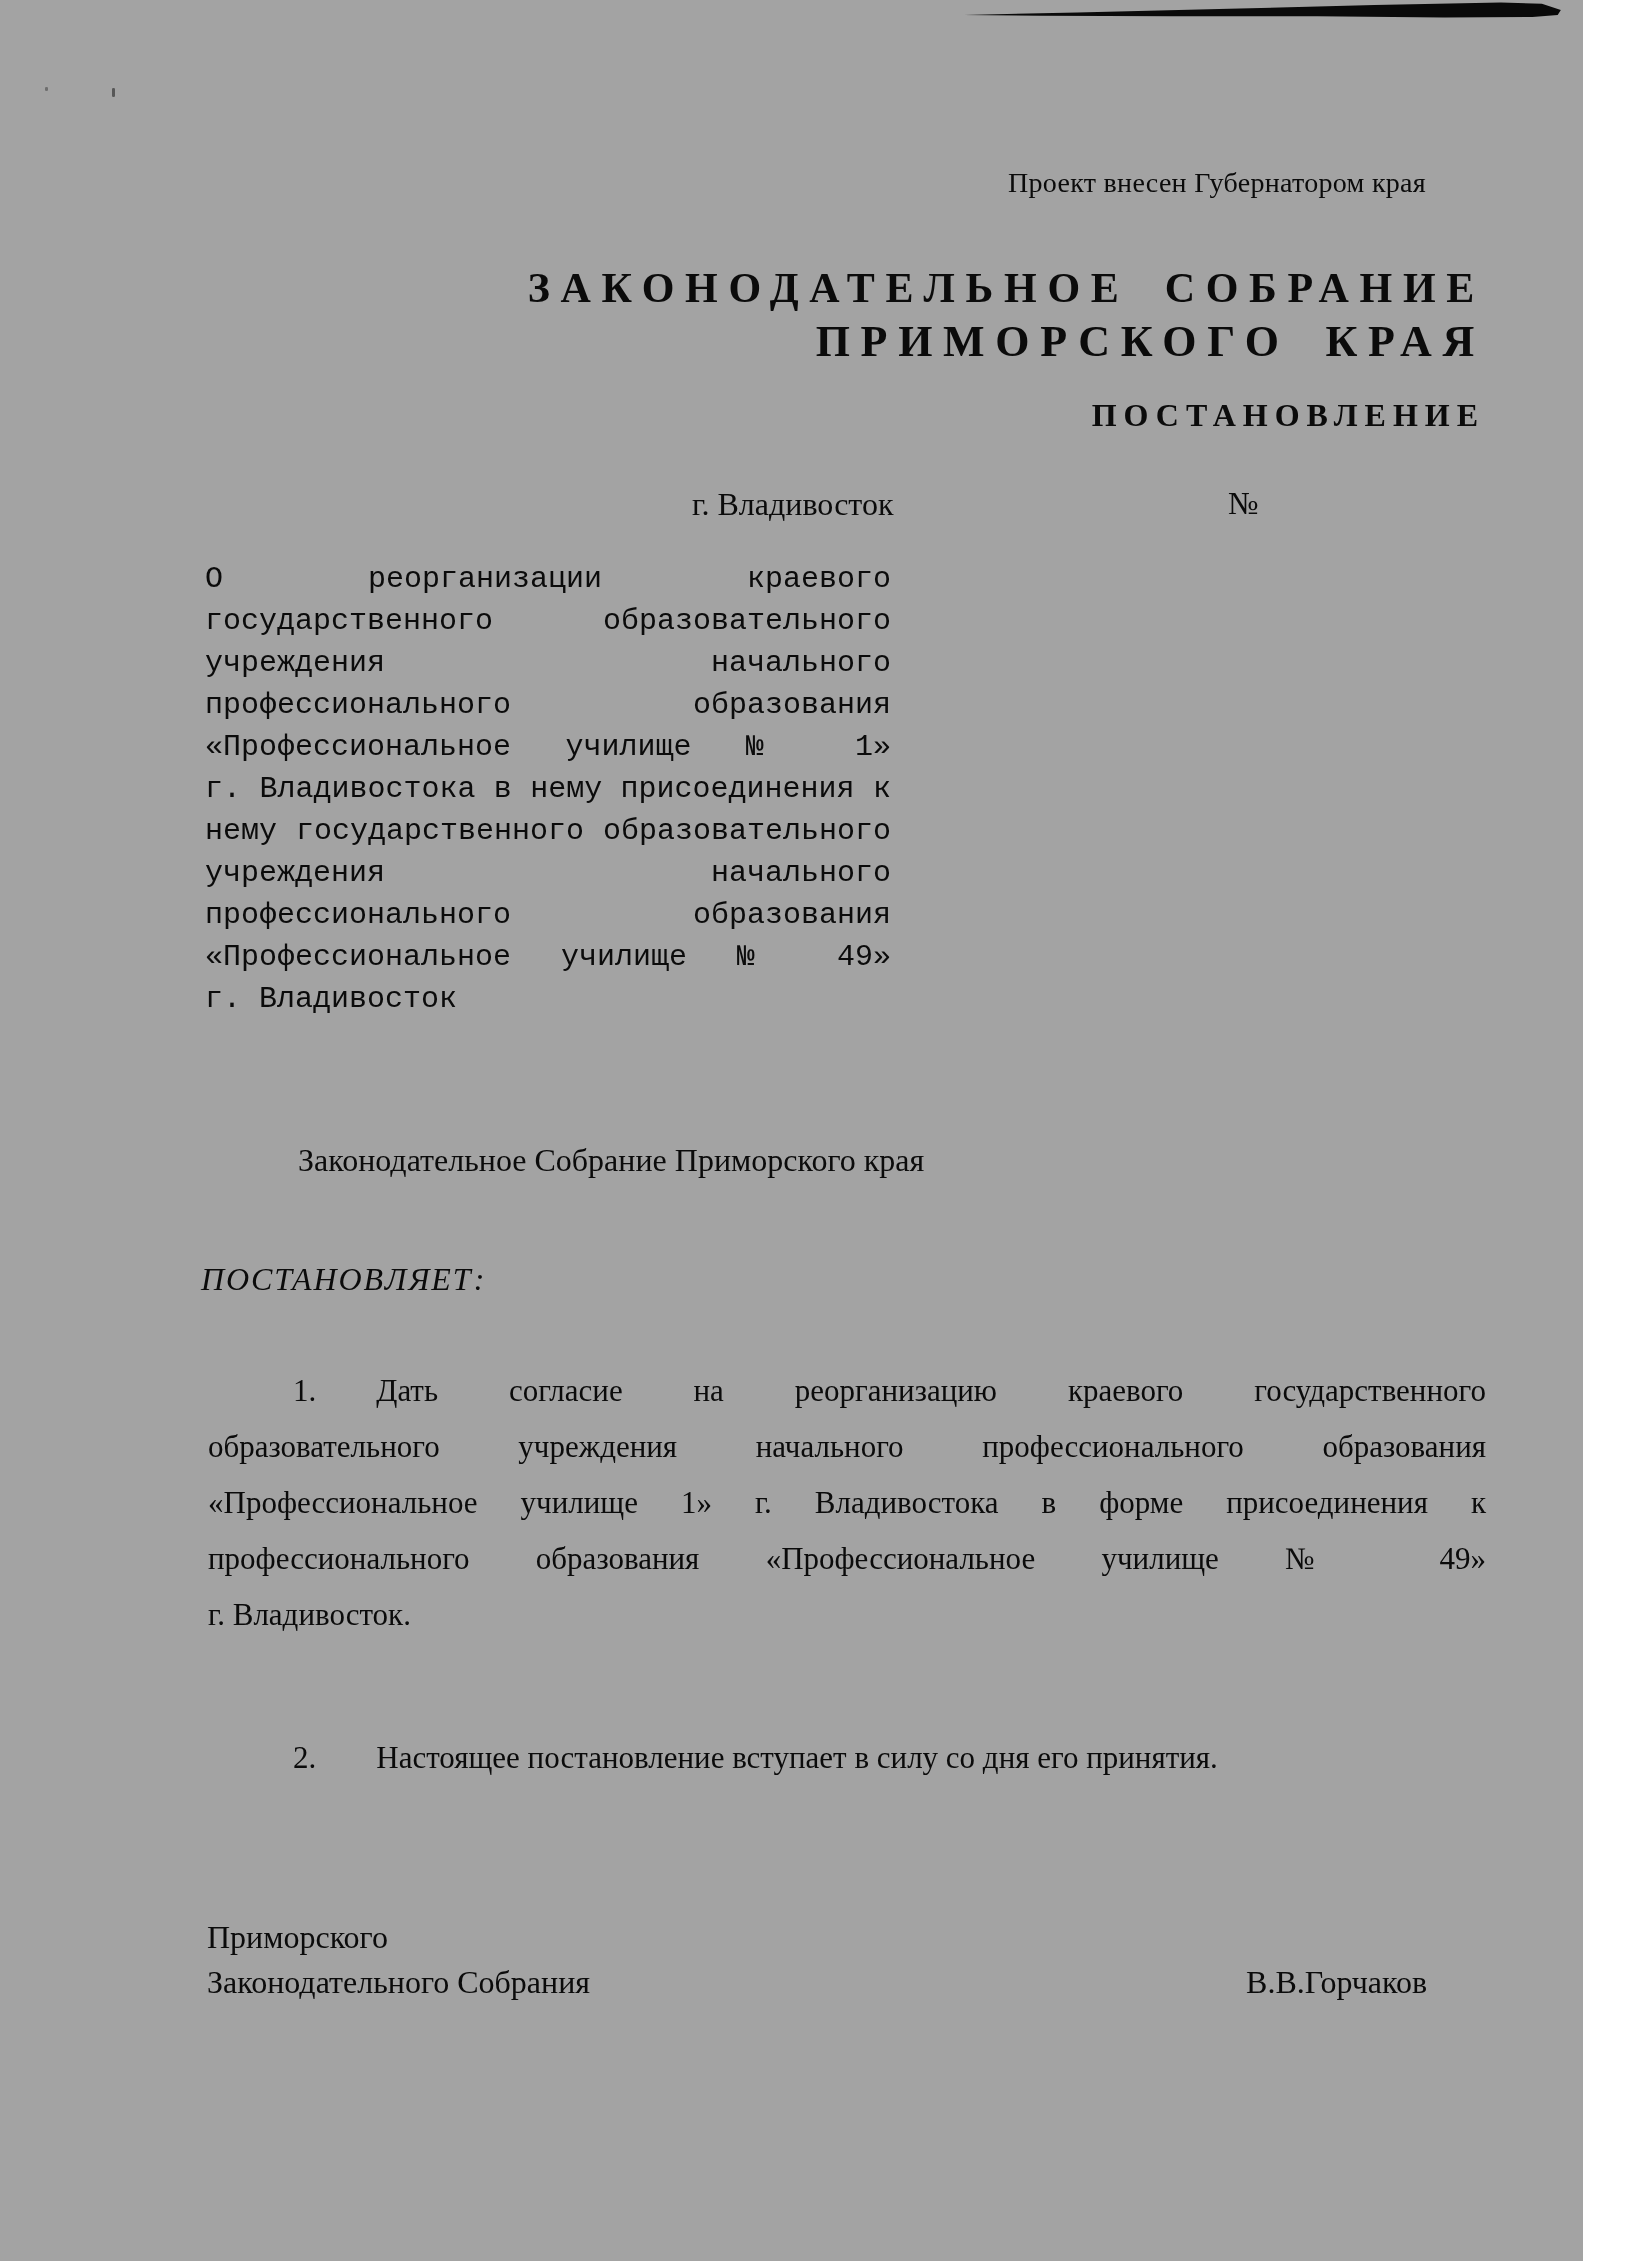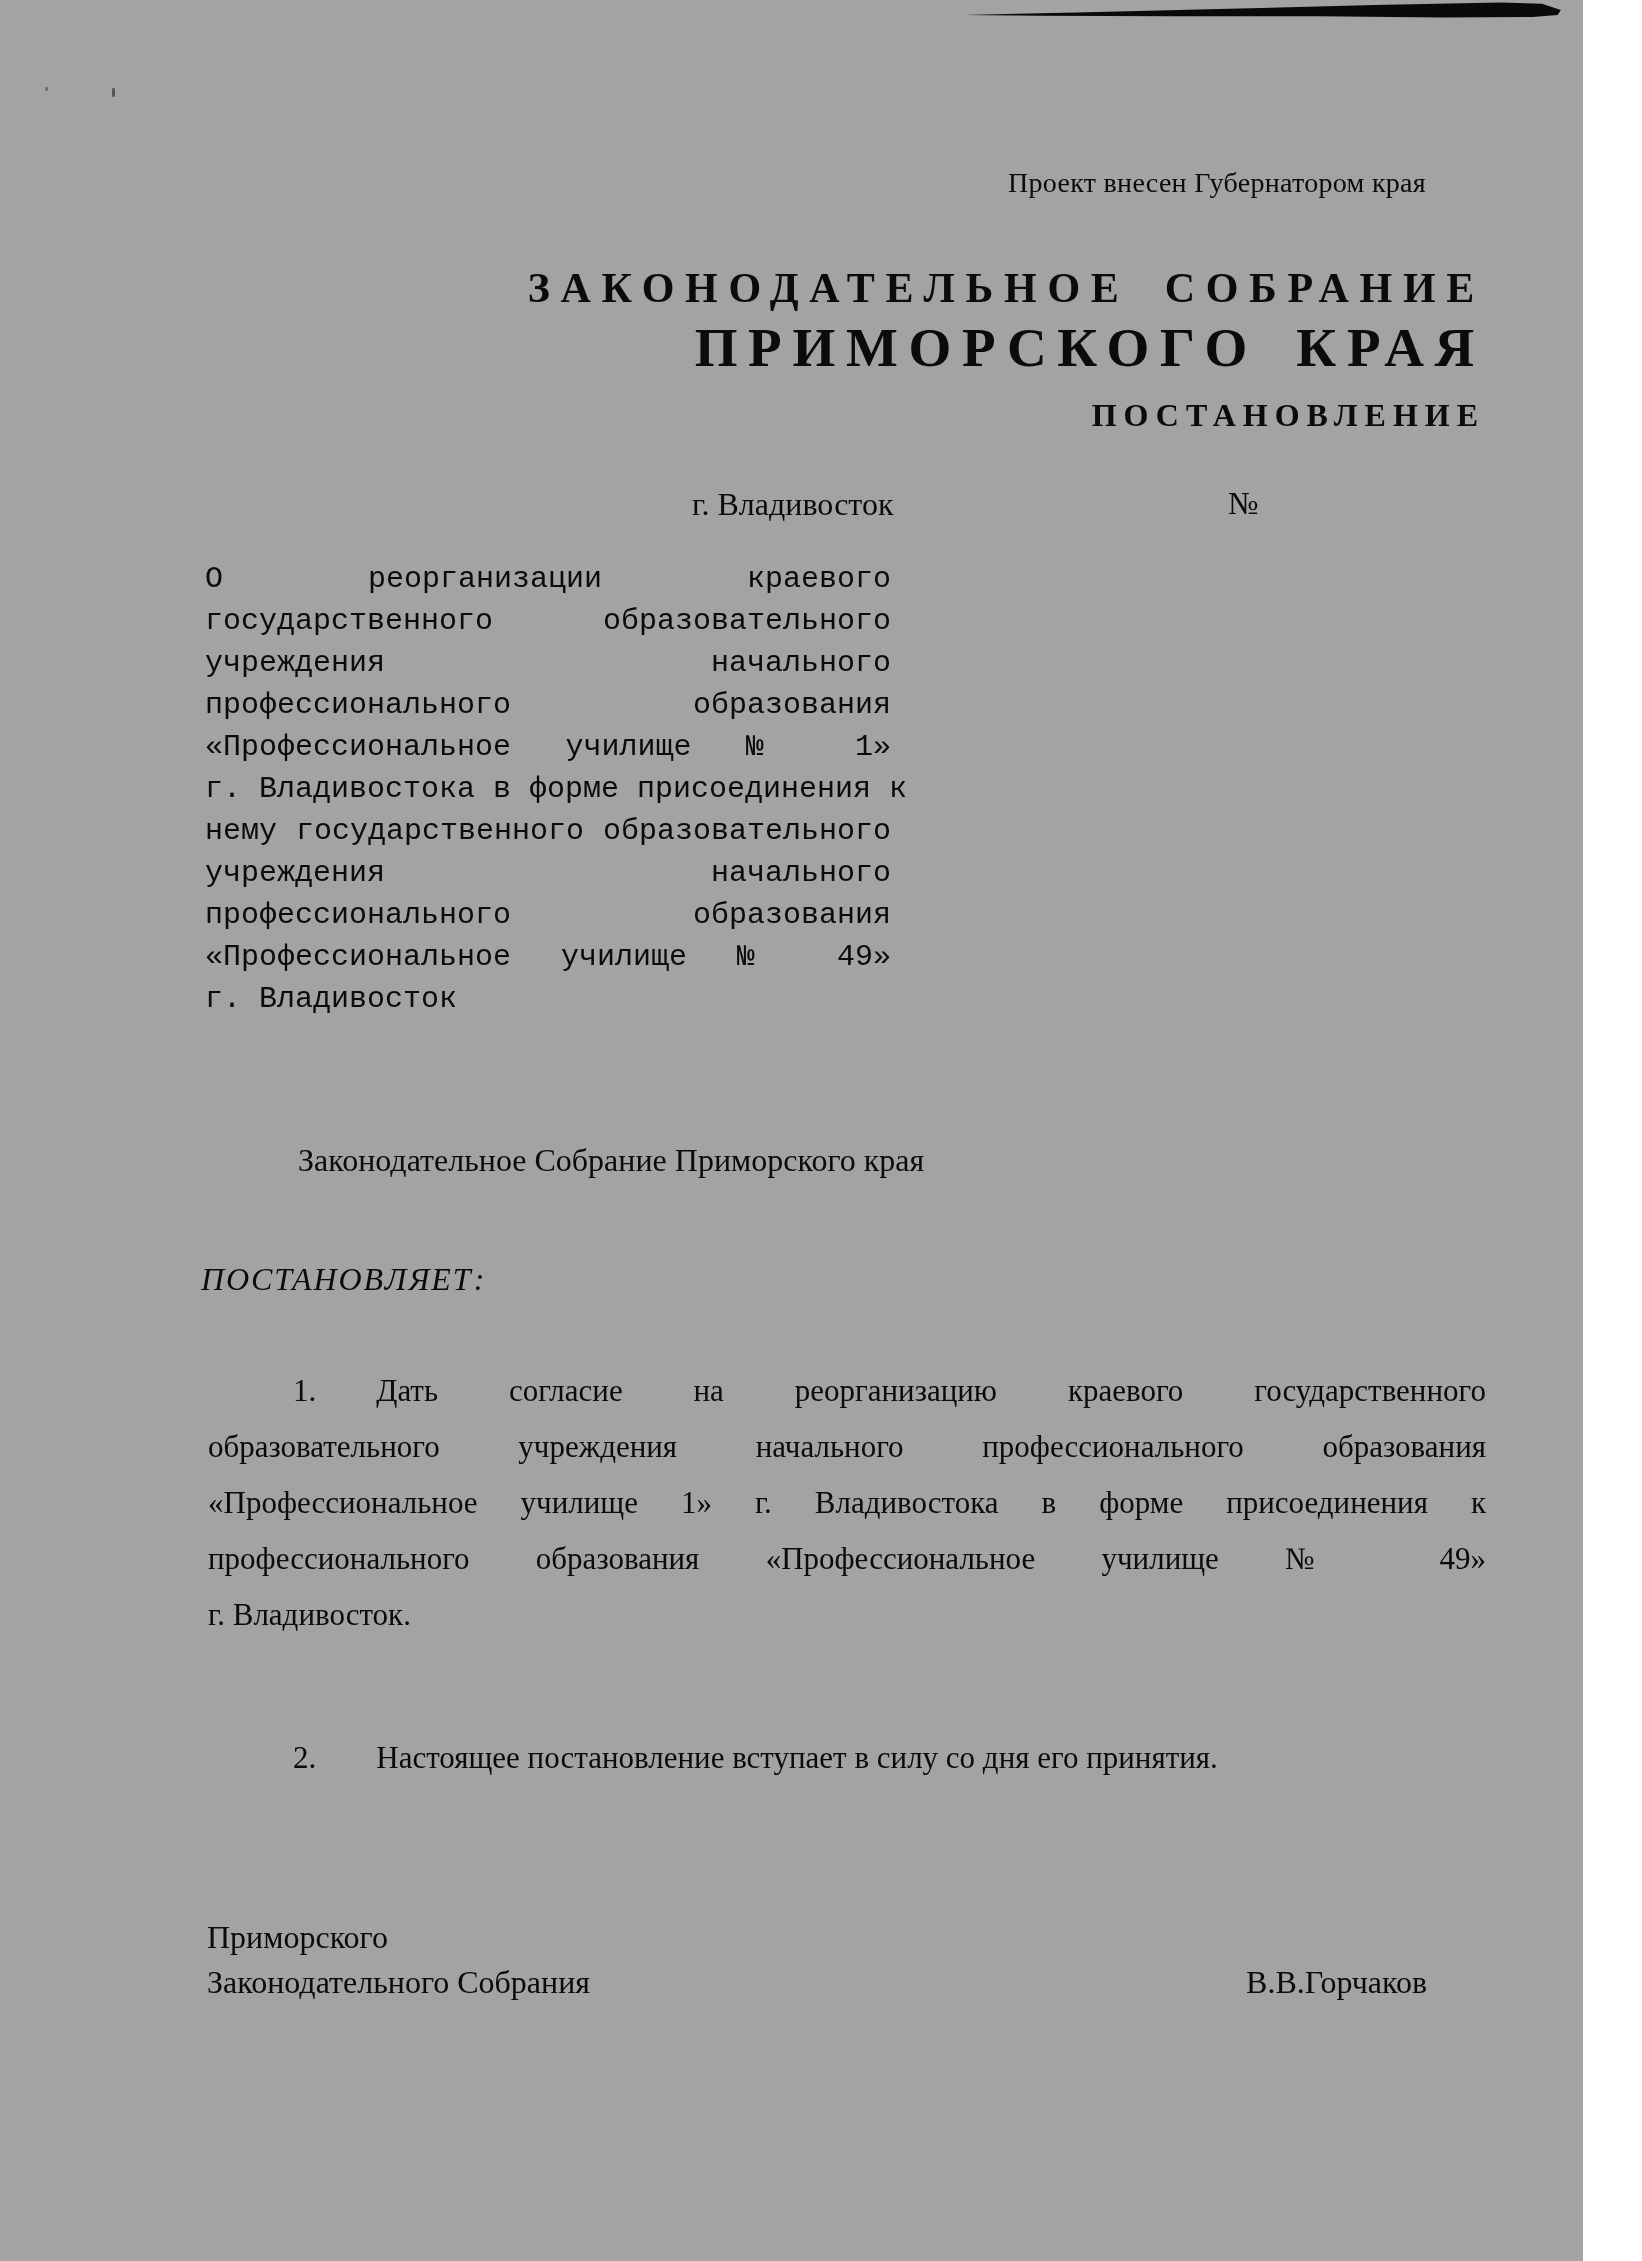--- a/index.html
+++ b/index.html
@@ -19,21 +19,21 @@
   .speck-1 { left: 45px;  top: 87px; width: 2.5px;  height: 4.4px;  border-radius: 1.3px; opacity: .55; }
   .speck-2 { left: 112px; top: 88px; width: 3.2px;  height: 8.8px; border-radius: 1.3px; opacity: .8; }
 
   
   .stamp {
     position: absolute; top: 167px; right: 157px;
     font-size: 28px; letter-spacing: 0.3px; white-space: nowrap;
   }
   .heading { position: absolute; left: 221px; width: 1264px; text-align: right; white-space: nowrap; }
   .org-1  { top: 264px;  font-size: 42px; font-weight: bold; letter-spacing: 10.7px; word-spacing: 14px; }
-  .org-2  { top: 316px;  font-size: 55px; font-weight: bold; letter-spacing: 10.7px; word-spacing: 14px; }
+  .org-2  { top: 316px;  font-size: 44px; font-weight: bold; letter-spacing: 10.7px; word-spacing: 14px; }
   .doctype{ top: 397px;  font-size: 32px; font-weight: bold; letter-spacing: 7px; }
 
   .place  { position: absolute; left: 692px; top: 486px; font-size: 32px; white-space: nowrap; }
   .numsign{ position: absolute; left: 1228px; top: 485px; font-size: 32px; }
 
   
   .subject {
     position: absolute; left: 205px; top: 558px; width: 686px;
     font-size: 30px; line-height: 42px;
   }
@@ -82,21 +82,21 @@
 
   <div class="place">г. Владивосток</div>
   <div class="numsign">№</div>
 
   <div class="subject">
     <div class="s-line">О реорганизации краевого</div>
     <div class="s-line">государственного образовательного</div>
     <div class="s-line">учреждения начального</div>
     <div class="s-line">профессионального образования</div>
     <div class="s-line">«Профессиональное училище № 1»</div>
-    <div class="s-line">г. Владивостока в форме присоединения к</div>
+    <div class="s-line">г. Владивостока в нему присоединения к</div>
     <div class="s-line">нему государственного образовательного</div>
     <div class="s-line">учреждения начального</div>
     <div class="s-line">профессионального образования</div>
     <div class="s-line">«Профессиональное училище № 49»</div>
     <div class="s-line last">г. Владивосток</div>
   </div>
 
   <div class="preamble">Законодательное Собрание Приморского края</div>
 
   <div class="resolves">ПОСТАНОВЛЯЕТ:</div>

